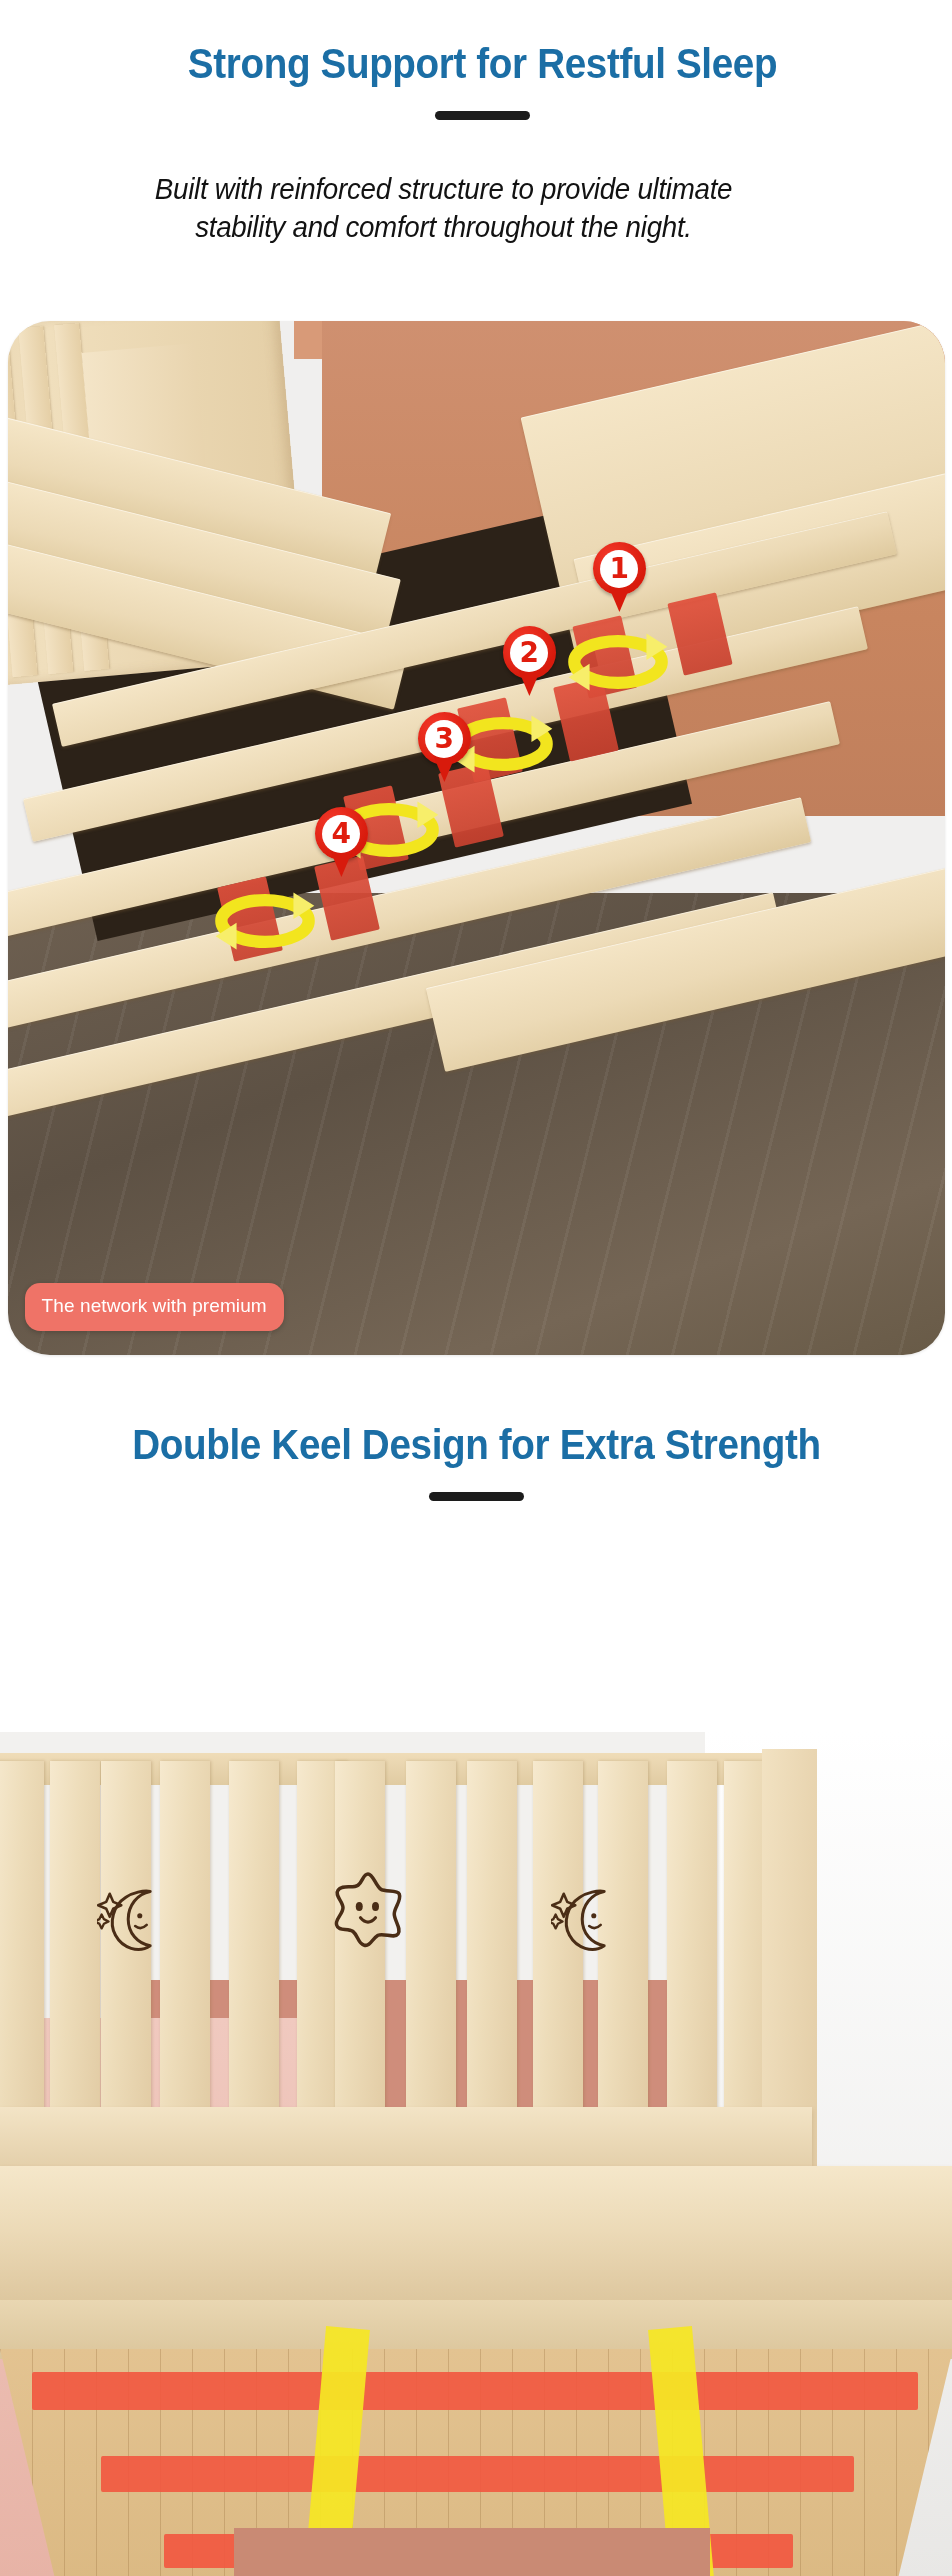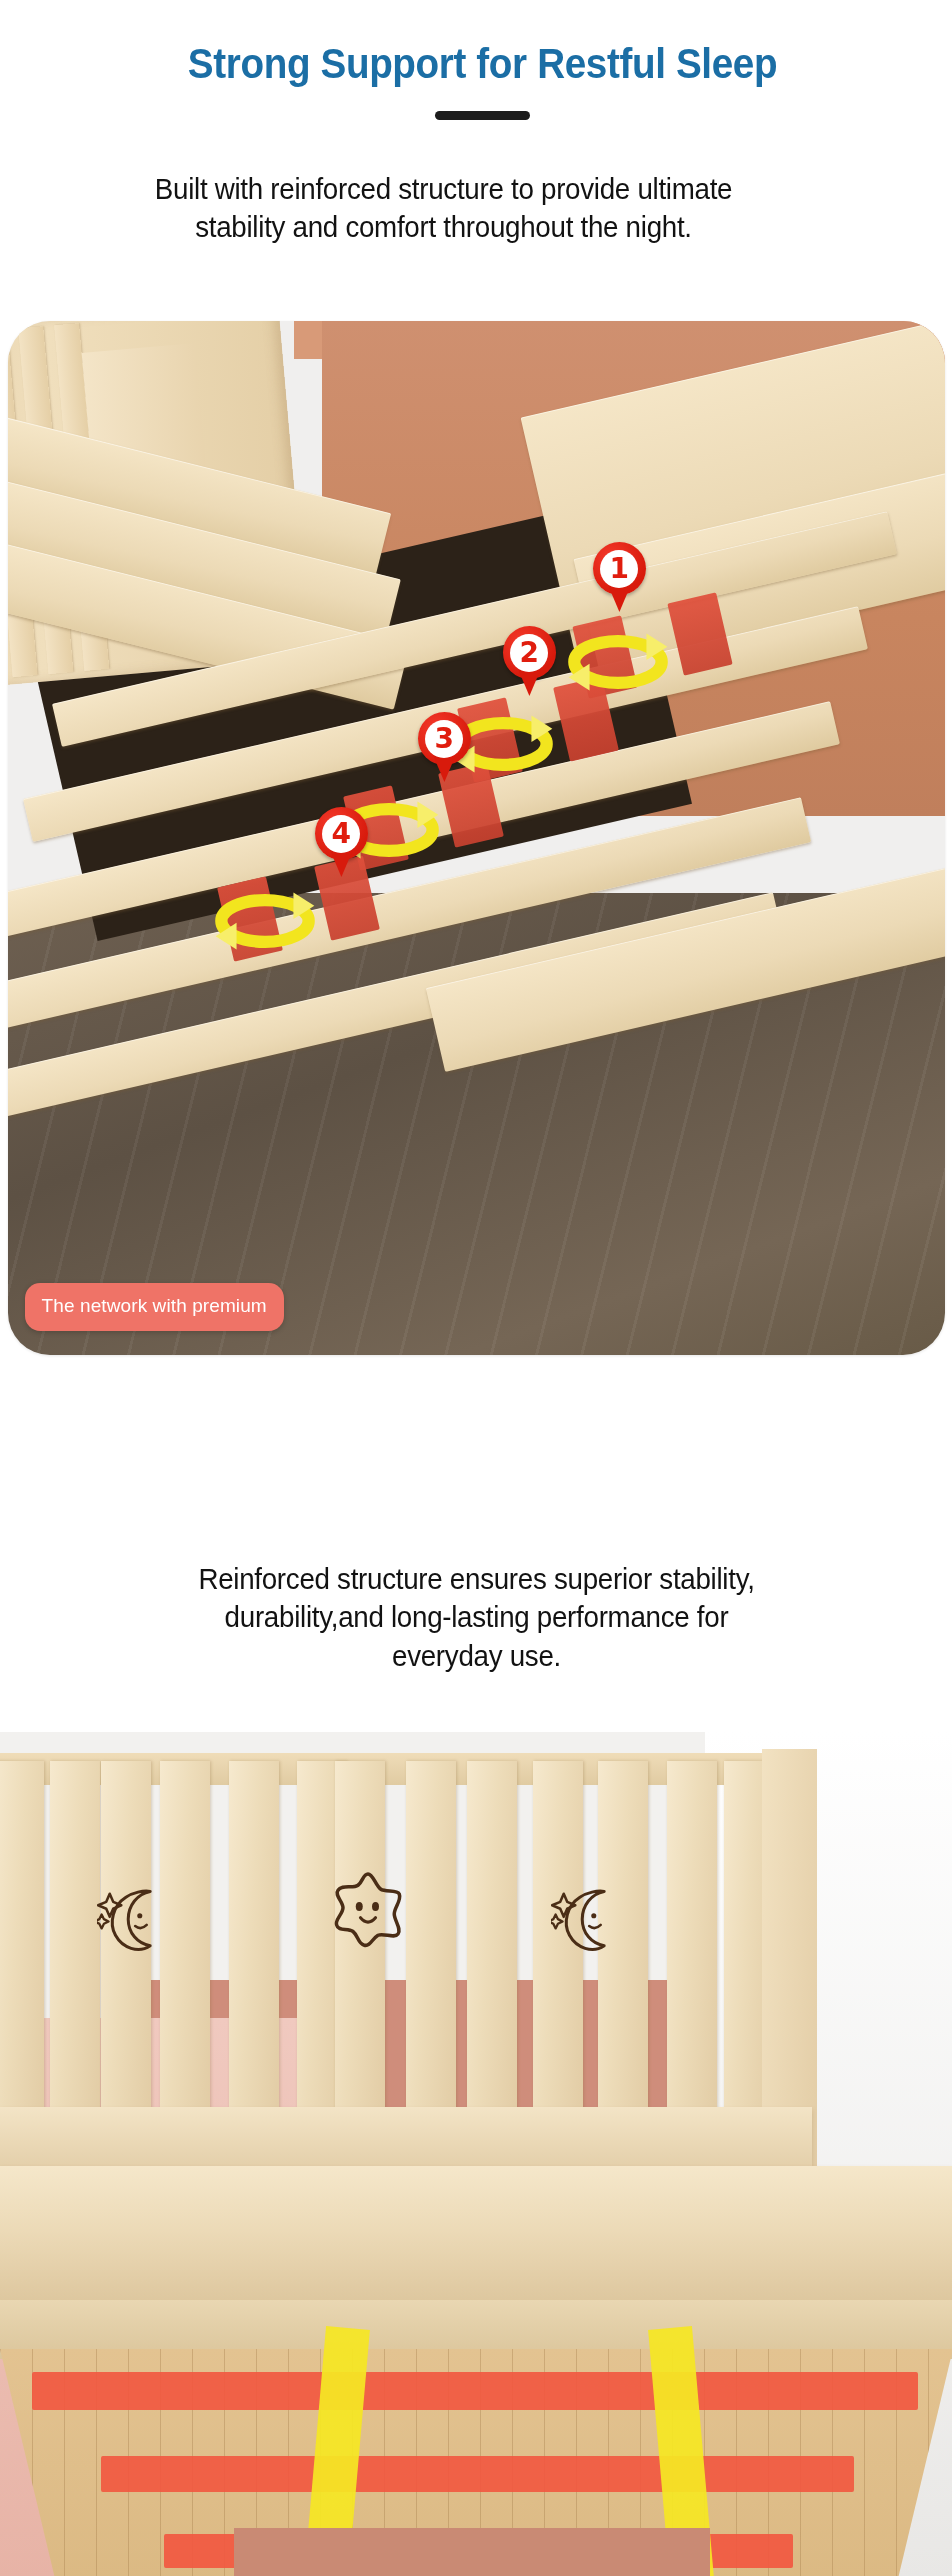--- a/index.html
+++ b/index.html
@@ -203,21 +203,21 @@
 </head>
 <body>
 
 <div class="page">
 
   <div class="section-head" style="position:absolute;left:0;top:41px;margin-left:6px;">
     <div class="headline">Strong Support for Restful Sleep</div>
     <div class="rule"></div>
   </div>
 
-  <div style="position:absolute;left:0;top:170px;width:887px;text-align:center;">
+  <div style="position:absolute;left:0;top:170px;width:887px;text-align:center;font-style:italic;">
     <div class="subtext">Built with reinforced structure to provide ultimate</div>
     <div class="subtext">stability and comfort throughout the night.</div>
   </div>
 
   <div class="photo1">
     <div class="p1-wallL"></div>
     <div class="p1-wall-top"></div>
     <div class="p1-wallR"></div>
     <div class="p1-floor"></div>
 
@@ -312,26 +312,25 @@
       <div class="pin-inner">4</div>
     </div>
 
     <div class="deck" style="left:419px;top:591px;width:667px;height:86px;transform:rotate(-13deg);"></div>
 
     <div class="caption1">
       <div>The network with premium</div>
     </div>
   </div>
 
-
-  <div style="position:absolute;left:0;top:1560px;width:953px;text-align:center;">
-    <div class="subtext">Reinforced structure ensures superior stability,</div>
-    <div class="subtext">durability,and long-lasting performance for</div>
-    <div class="subtext">everyday use.</div>
-  </div>
+  <div class="section-head" style="position:absolute;left:0;top:1422px;">
+    <div class="headline">Double Keel Design for Extra Strength</div>
+    <div class="rule"></div>
+  </div>
+
 
   <div class="photo2">
     <div class="p2-bgwall"></div>
     <div class="p2-pinkwallC"></div>
     <div class="p2-greywallR"></div>
     <div class="p2-pinkwallL"></div>
 
     <div class="rail-top"></div>
     <div class="rail-post" style="left:-5.7px;"></div>
     <div class="rail-post" style="left:50px;"></div>

